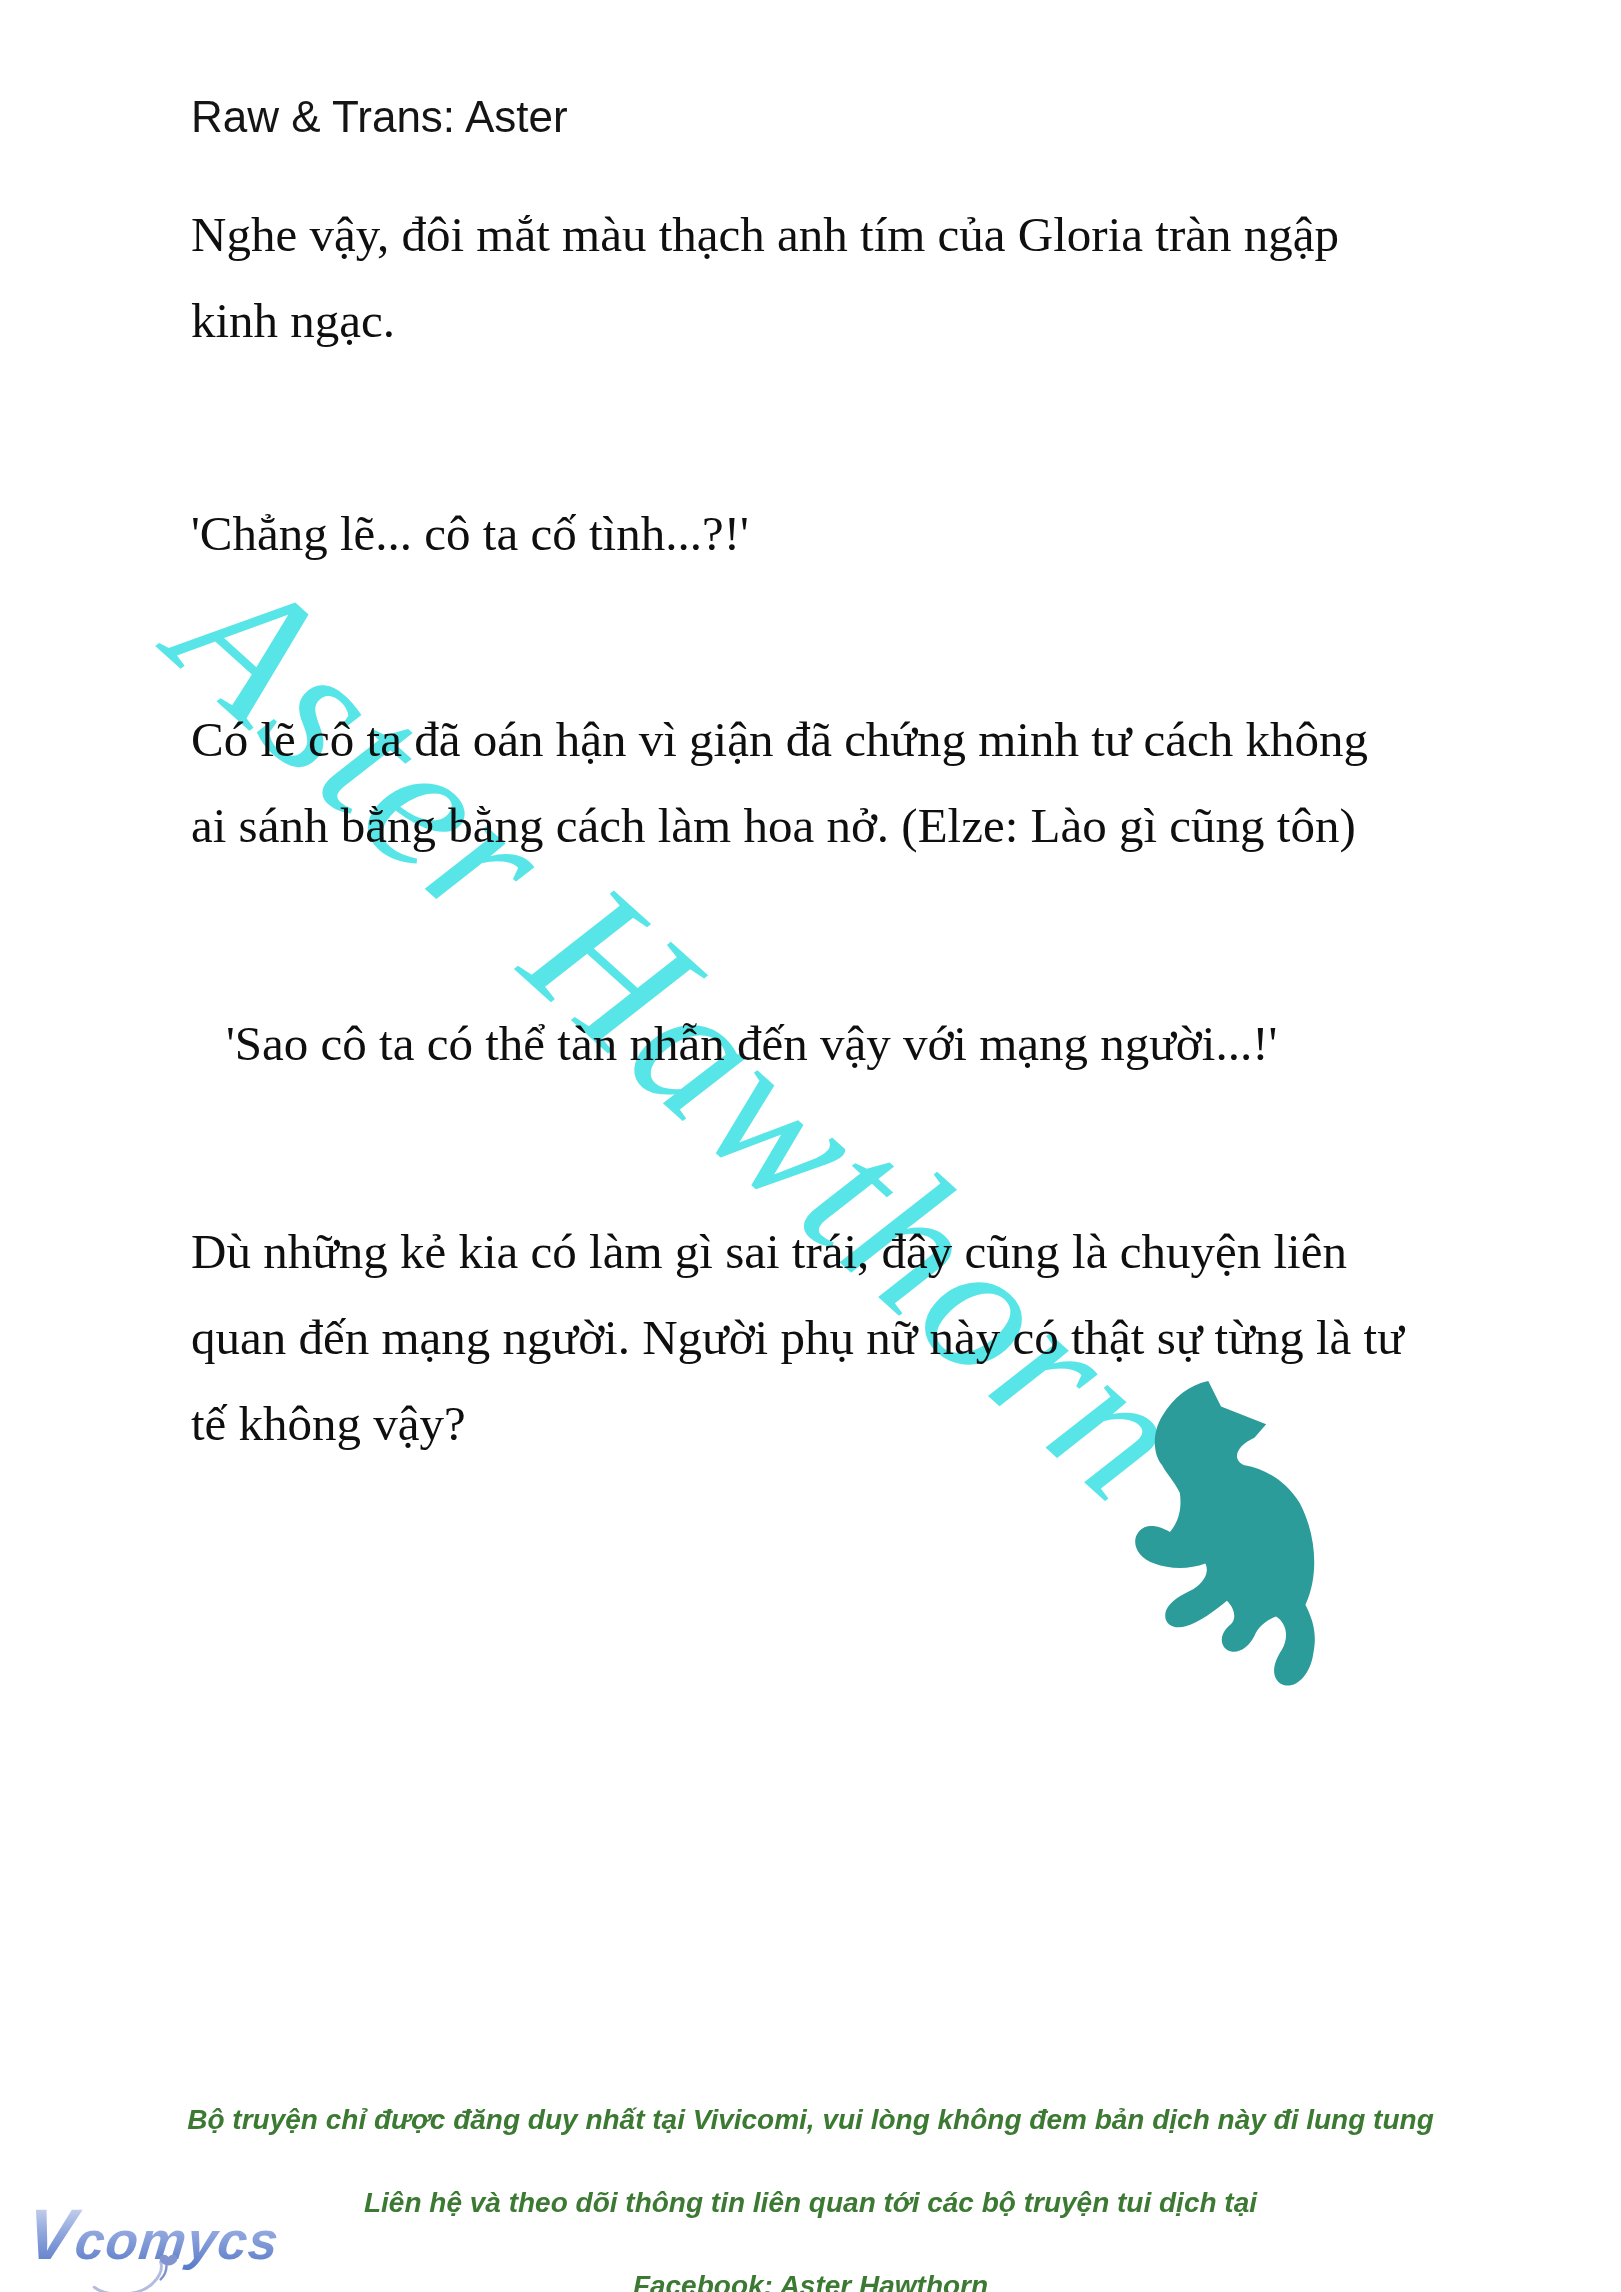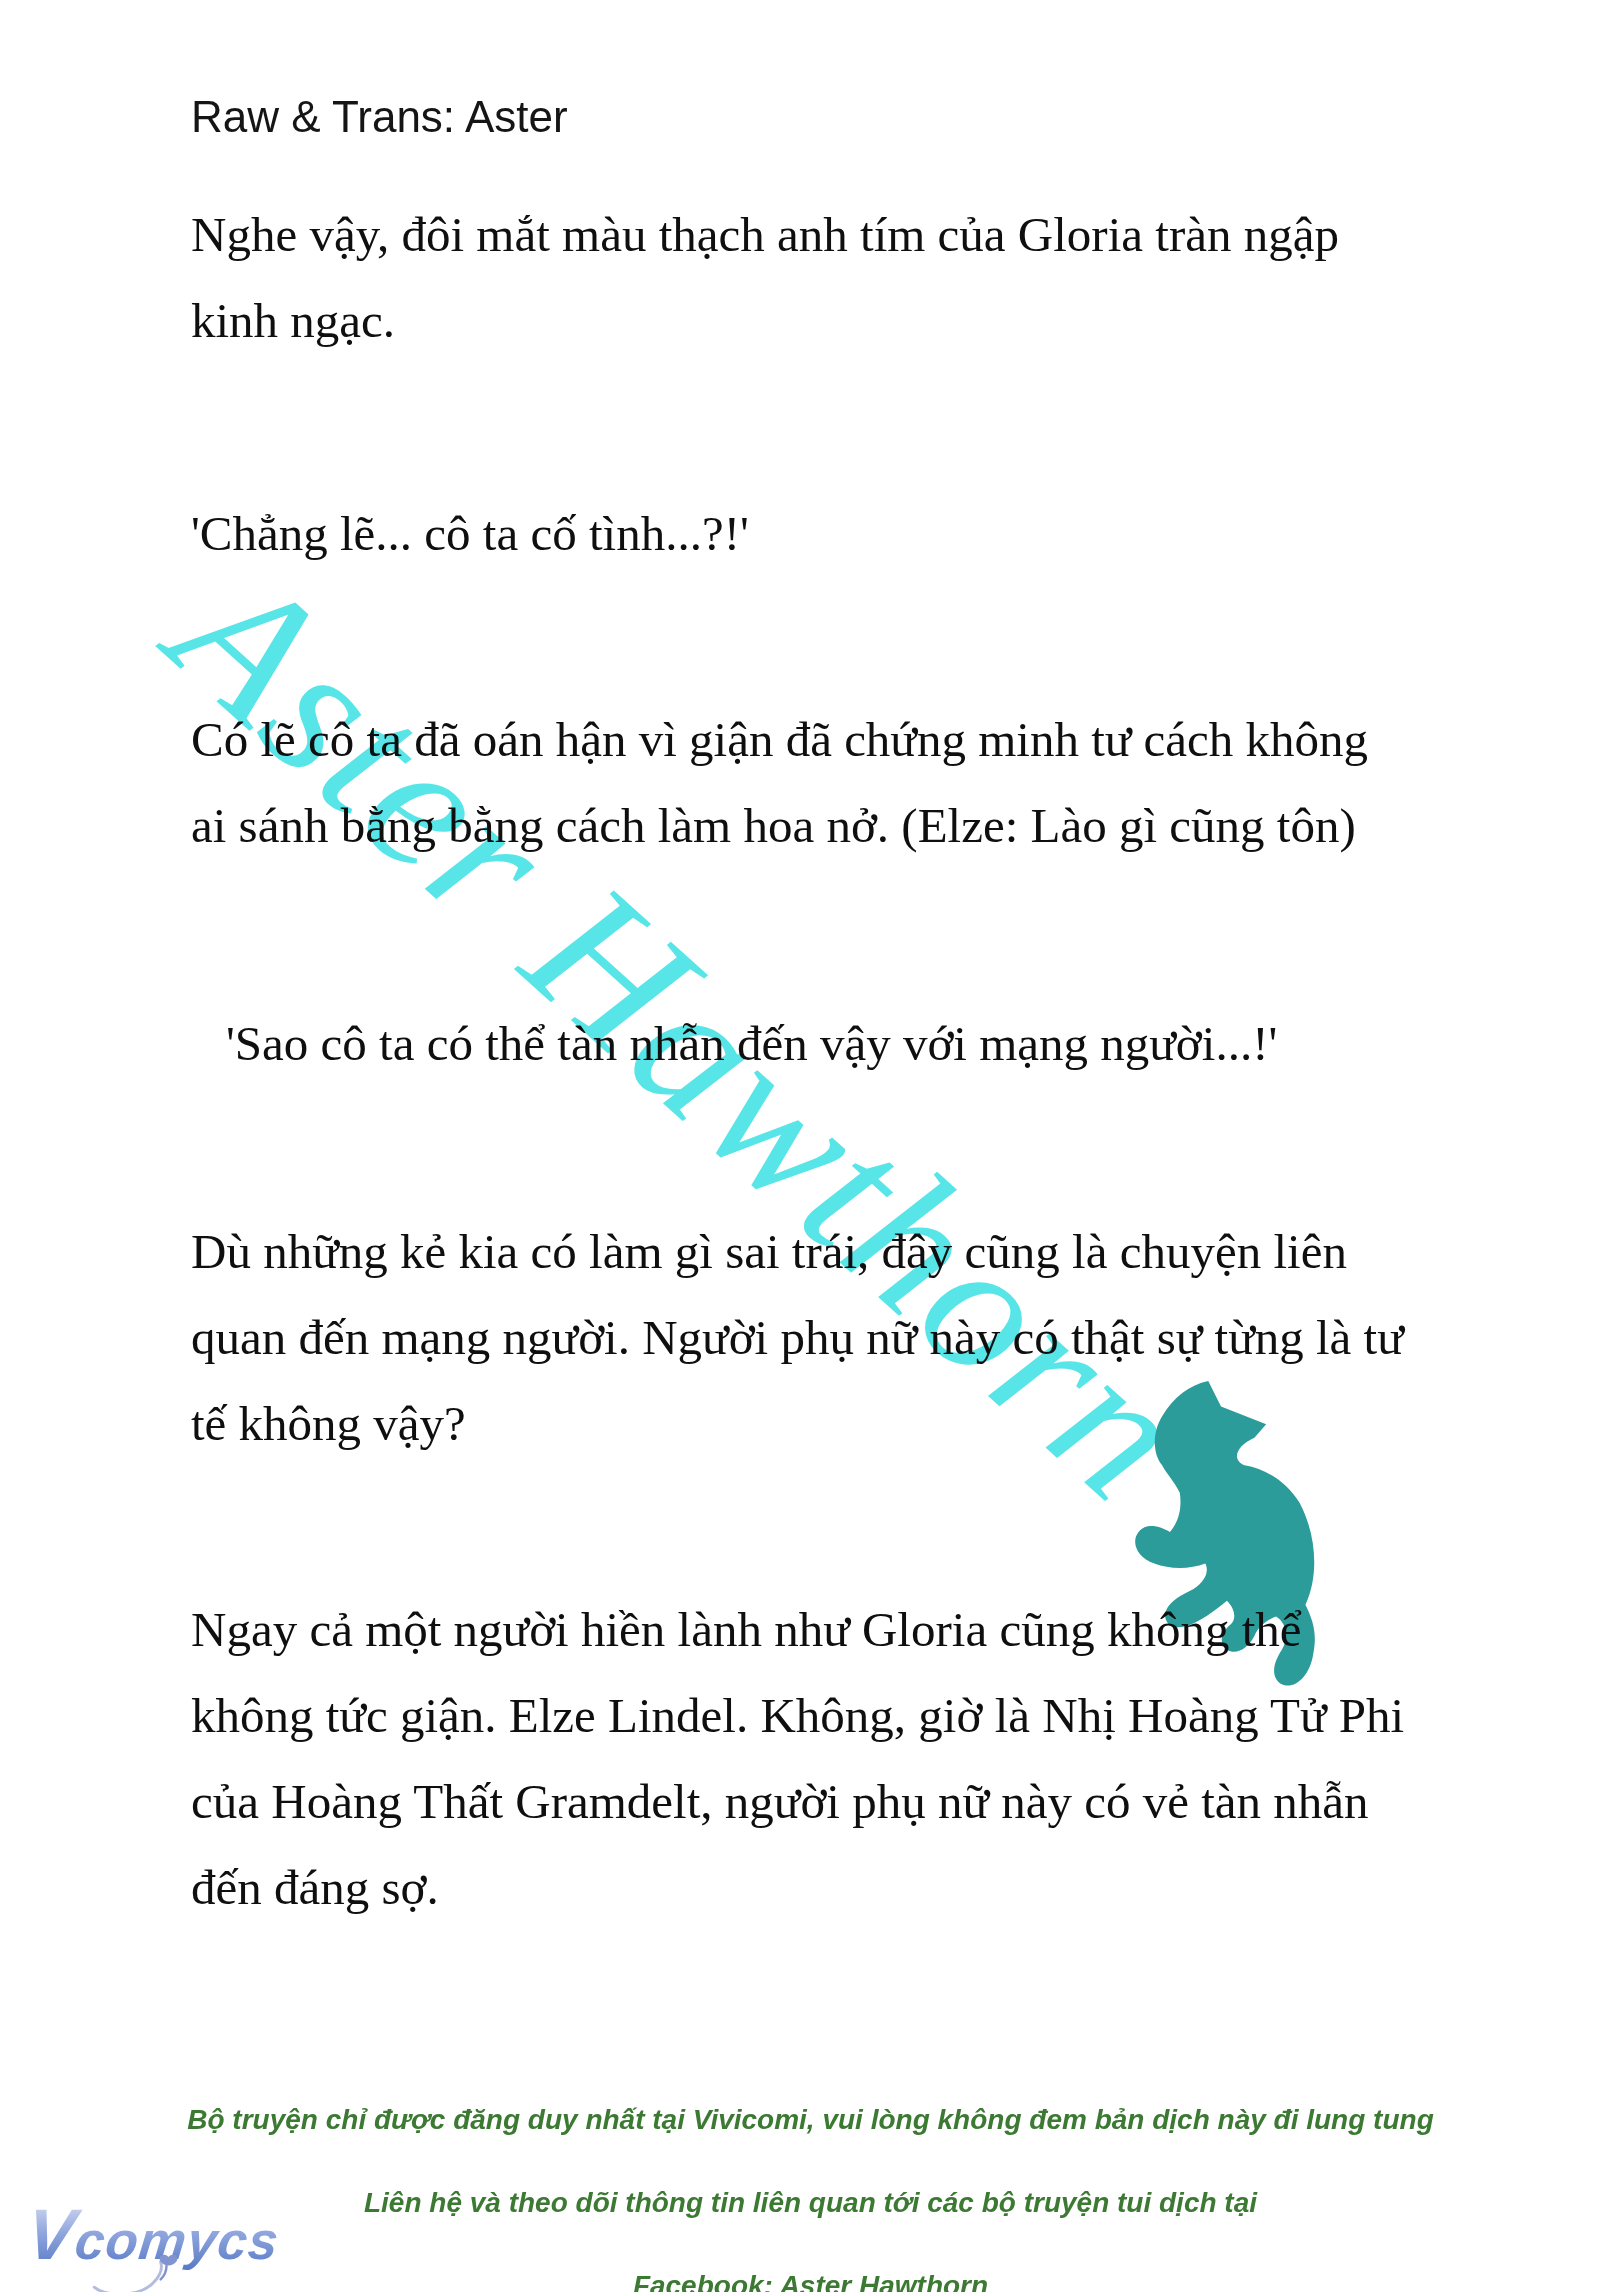--- a/index.html
+++ b/index.html
@@ -105,26 +105,20 @@
   <div class="para p4">
     <div class="line">'Sao cô ta có thể tàn nhẫn đến vậy với mạng người...!'</div>
   </div>
 
   <div class="para p5">
     <div class="line">Dù những kẻ kia có làm gì sai trái, đây cũng là chuyện liên</div>
     <div class="line">quan đến mạng người. Người phụ nữ này có thật sự từng là tư</div>
     <div class="line">tế không vậy?</div>
   </div>
 
-  <div class="para p6">
-    <div class="line">Ngay cả một người hiền lành như Gloria cũng không thể</div>
-    <div class="line">không tức giận. Elze Lindel. Không, giờ là Nhị Hoàng Tử Phi</div>
-    <div class="line">của Hoàng Thất Gramdelt, người phụ nữ này có vẻ tàn nhẫn</div>
-    <div class="line">đến đáng sợ.</div>
-  </div>
 
   <svg class="cat" viewBox="0 0 215 325" xmlns="http://www.w3.org/2000/svg">
     <path fill="#2b9c9a" d="
       M 93 4
       L 106 30
       L 152 48
       L 140 62
       C 122 70 116 84 130 90
       C 152 94 172 106 186 128
       C 202 158 207 200 192 232

